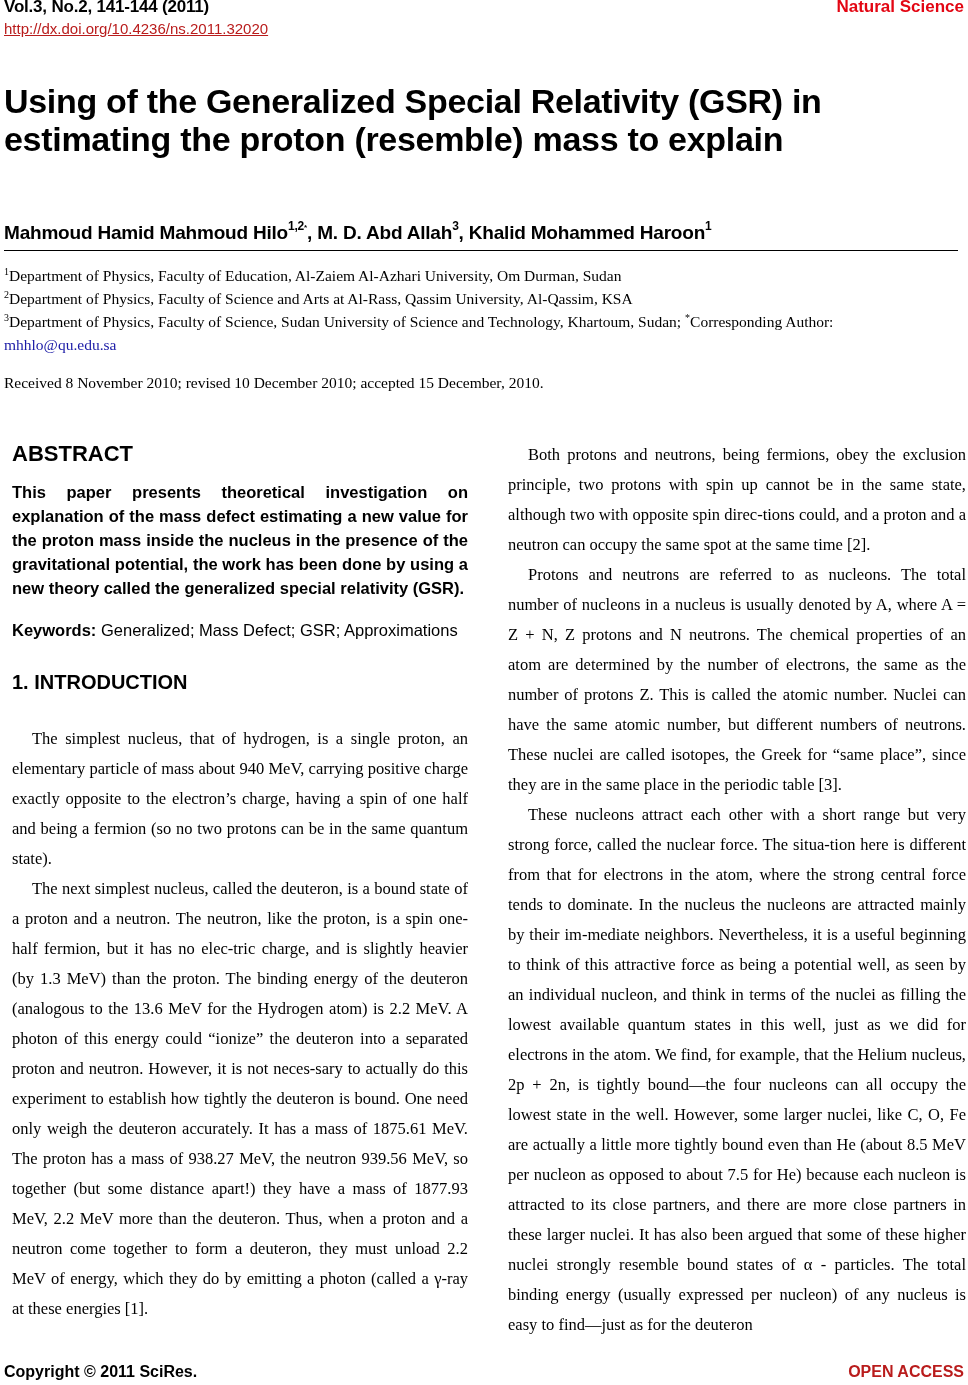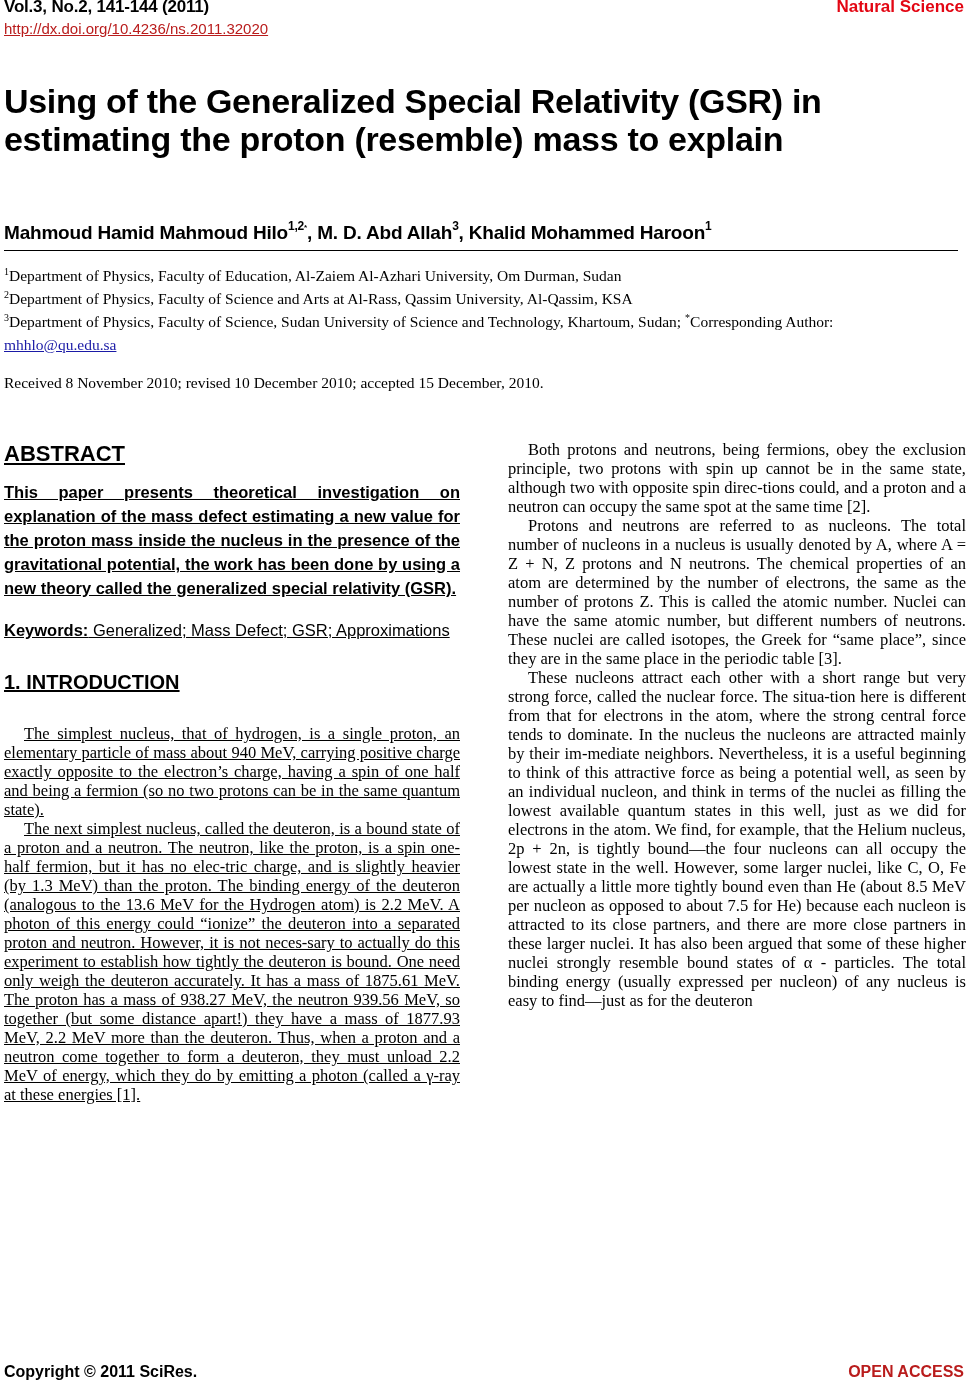--- a/index.html
+++ b/index.html
@@ -12,33 +12,33 @@
   .doi { position: absolute; left: 4px; top: 20px; font-size: 15px; color: #b91c1c; text-decoration: underline; }
 
   .title { position: absolute; left: 4px; top: 82px; width: 940px; font-size: 34px; font-weight: bold; line-height: 38px; letter-spacing: -0.3px; }
   .authors { position: absolute; left: 4px; top: 222px; font-size: 19px; font-weight: bold; letter-spacing: -0.2px; }
   .authors sup { font-size: 12px; vertical-align: 9px; line-height: 0; }
   .authors .star { font-size: 8px; vertical-align: 9px; line-height: 0; }
   .rule { position: absolute; left: 4px; top: 250px; width: 954px; height: 1px; background: #000; }
 
   .affils { position: absolute; left: 4px; top: 264px; width: 962px; font-size: 15.5px; line-height: 23px; }
   .affils sup { font-size: 10px; vertical-align: 6px; line-height: 0; }
-  .email { color: #1a1aa6; text-decoration: underline; }
+  .email { color: #1a1aa6; }
   .received { position: absolute; left: 4px; top: 374px; font-size: 15.5px; }
 
-  .col-left { position: absolute; left: 4px; top: 440px; width: 456px; text-decoration: underline; }
+  .col-left { position: absolute; left: 12px; top: 440px; width: 456px; }
   .col-right { position: absolute; left: 508px; top: 440px; width: 458px; }
 
   .h-abstract { font-size: 22px; font-weight: bold; margin: 0; line-height: 28px; }
   .abstract { font-size: 16.5px; font-weight: bold; line-height: 24px; text-align: justify; margin: 12px 0 0 0; }
   .keywords { font-size: 16.5px; line-height: 24px; margin: 18px 0 0 0; }
   .keywords b { font-weight: bold; }
   .h-intro { font-size: 20px; font-weight: bold; margin: 26px 0 0 0; line-height: 28px; }
 
-  .body-text { font-size: 16.5px; line-height: 19px; text-align: justify; margin: 0; text-indent: 20px; hyphens: none; }
+  .body-text { font-size: 16.5px; line-height: 30px; text-align: justify; margin: 0; text-indent: 20px; hyphens: none; }
   .col-left .body-text:first-of-type { margin-top: 10px; }
 
   .footer-left { position: absolute; left: 4px; top: 1363px; font-size: 16px; font-weight: bold; }
   .footer-right { position: absolute; right: 4px; top: 1363px; font-size: 16px; font-weight: bold; color: #b91c1c; }
 </style>
 </head>
 <body>
 
 <div class="journal sans">Vol.3, No.2, 141-144 (2011)</div>
 <div class="journal-name sans">Natural Science</div>

